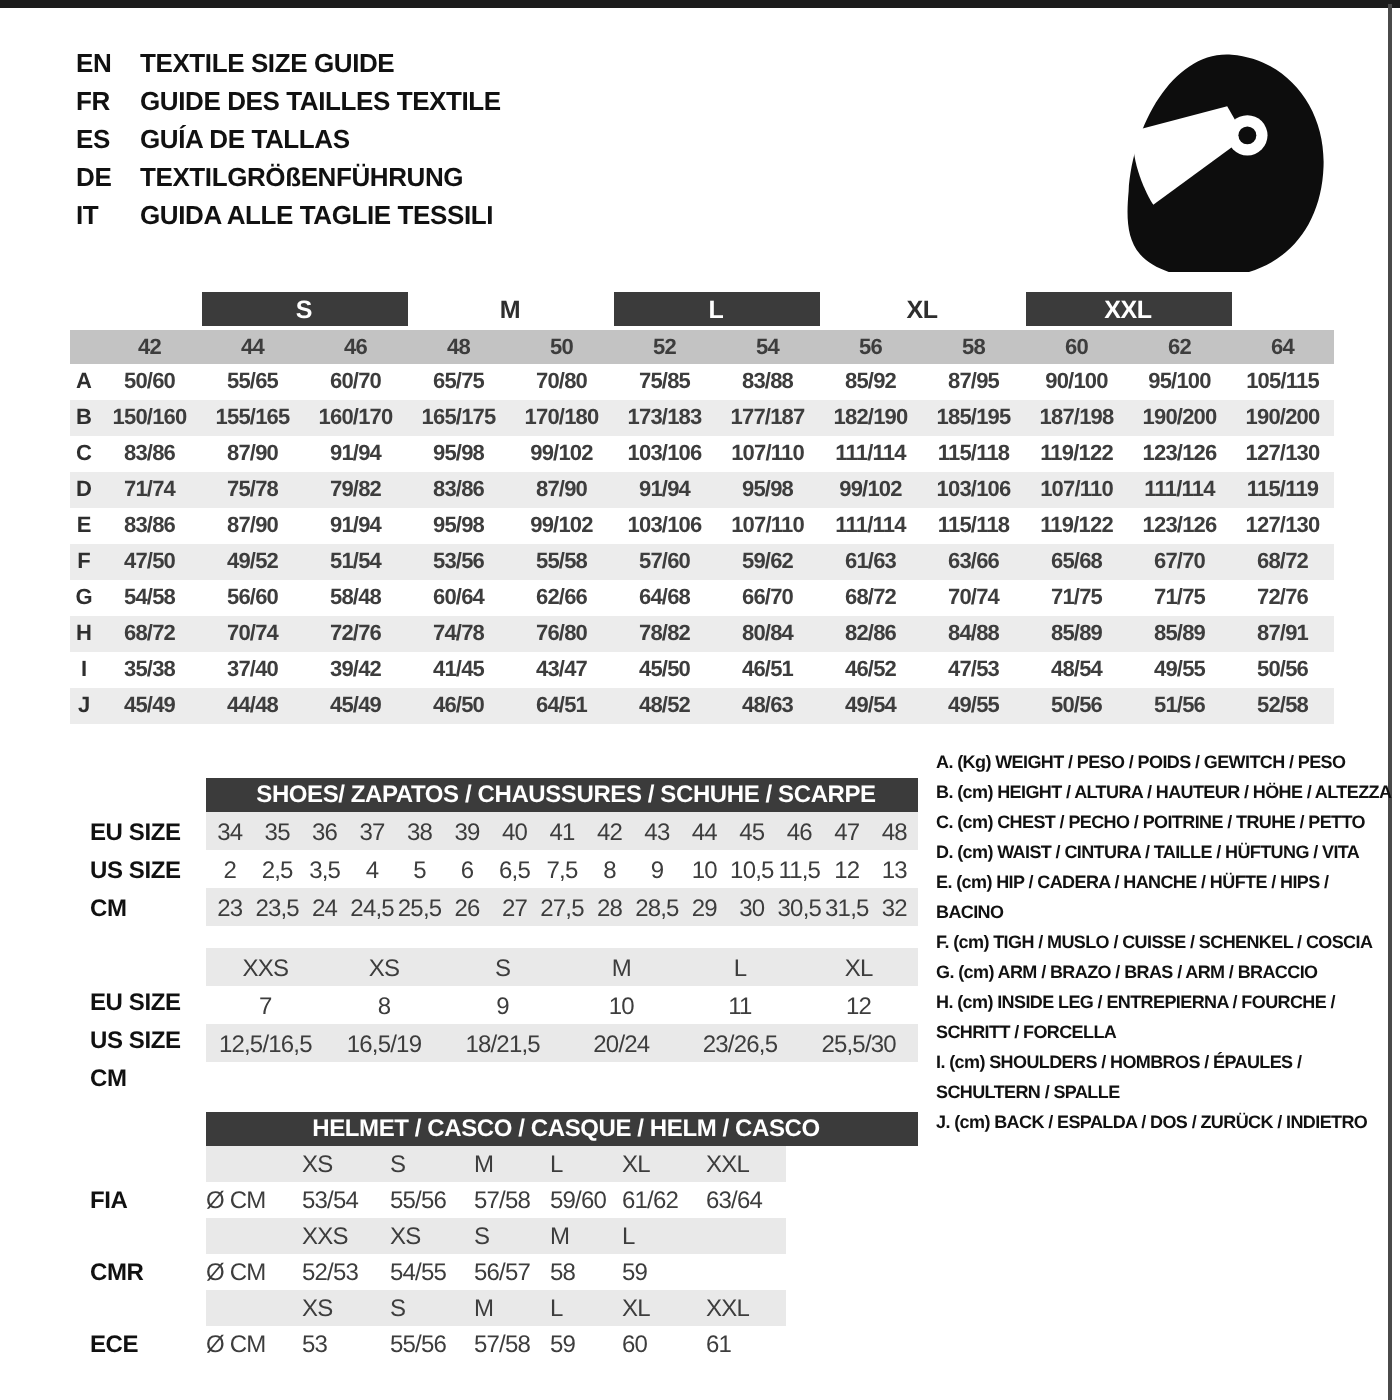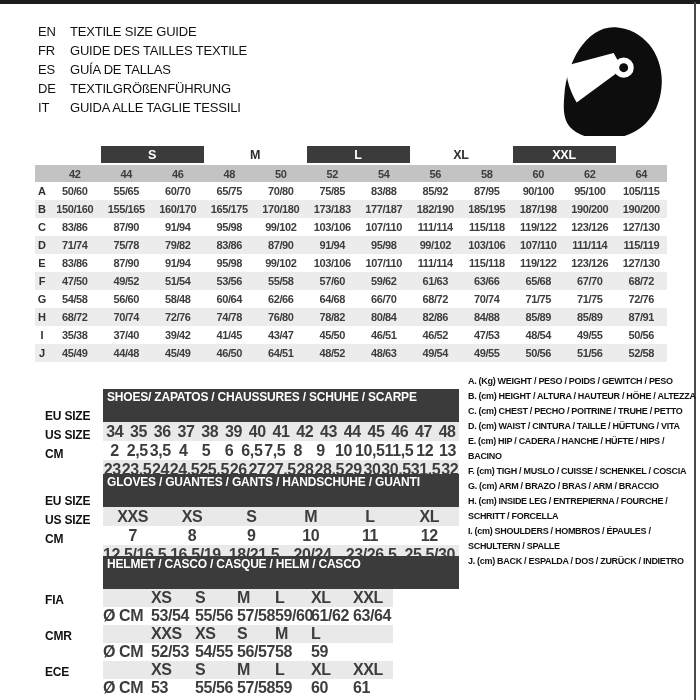--- a/index.html
+++ b/index.html
@@ -5,44 +5,44 @@
   html,body{margin:0;padding:0;}
   body{
     width:700px;height:700px;position:relative;background:#fff;overflow:hidden;
     font-family:"Liberation Sans","DejaVu Sans",sans-serif;color:#2e2e2e;
   }
   .topbar{position:absolute;left:0;top:0;width:700px;height:4px;background:#1c1c1c;}
   .rightbar{position:absolute;right:4px;top:2px;width:2px;height:698px;background:#4a4a4a;}
 
   
   .langs{position:absolute;left:38px;top:22px;}
-  .lang-row{display:flex;line-height:19px;font-size:13px;font-weight:normal;color:#111;letter-spacing:-0.2px;}
+  .lang-row{display:flex;line-height:19px;font-size:13px;font-weight:bold;color:#111;letter-spacing:-0.2px;}
   .lang-code{width:32px;}
 
   
   .helmet-pic{position:absolute;left:552px;top:24px;width:112px;height:112px;}
 
   
   .main-table{position:absolute;left:35px;top:146px;width:632px;}
   .mt-row{display:grid;grid-template-columns:14px repeat(12,1fr);align-items:center;}
   .mt-letters{height:17px;margin-bottom:2px;}
   .size-block{height:17px;display:flex;align-items:center;justify-content:center;
     font-size:12.5px;font-weight:bold;color:#2e2e2e;letter-spacing:-0.2px;}
   .size-block.dark{background:#3b3b3b;color:#fff;}
   .mt-band{background:#c3c3c3;height:17px;}
   .mt-data{height:18px;}
   .mt-data.stripe{background:#ececec;}
   .mt-cell{text-align:center;font-size:11px;font-weight:bold;color:#3d3d3d;letter-spacing:-0.4px;white-space:nowrap;}
   .mt-rowlabel{text-align:center;font-size:11px;font-weight:bold;color:#2e2e2e;}
 
   
   .sec{position:absolute;left:103px;width:356px;}
-  .sec-header{background:#3b3b3b;color:#fff;font-weight:bold;font-size:12px;height:33px;
-    line-height:17px;padding-left:4px;letter-spacing:-0.2px;white-space:nowrap;}
-  .g-row{display:grid;align-items:center;font-size:16px;font-weight:bold;color:#3d3d3d;letter-spacing:-0.4px;}
+  .sec-header{background:#3b3b3b;color:#fff;font-weight:bold;font-size:12px;height:17px;
+    line-height:17px;padding-left:4px;letter-spacing:-0.2px;white-space:nowrap;text-align:center;}
+  .g-row{display:grid;align-items:center;font-size:12px;font-weight:normal;color:#3d3d3d;letter-spacing:-0.4px;}
   .g-row.gray{background:#e9e9e9;}
   .g-cell{text-align:center;white-space:nowrap;}
   .shoes-grid{grid-template-columns:repeat(15,1fr);height:19px;}
   .gloves-grid{grid-template-columns:repeat(6,1fr);height:19px;}
   .helmet-grid{grid-template-columns:48px 44px 42px 38px 36px 42px 40px;height:18px;width:290px;}
   .helmet-grid .g-cell{text-align:left;}
 
   
   .side-label{position:absolute;left:45px;font-size:12px;font-weight:bold;color:#111;
     line-height:19px;letter-spacing:-0.2px;white-space:nowrap;}
@@ -324,21 +324,20 @@
       <div class="g-cell">32</div>
     </div>
   </div>
 
 <div class="side-label" id="gloves-labels" style="top:492px">
     <div>EU SIZE</div>
     <div>US SIZE</div>
     <div>CM</div>
   </div>
 <div class="sec" id="gloves-sec" style="top:474px">
-  <div class="sec-header">GLOVES / GUANTES / GANTS / HANDSCHUHE / GUANTI</div>
 <div class="g-row gloves-grid gray">
       <div class="g-cell">XXS</div>
       <div class="g-cell">XS</div>
       <div class="g-cell">S</div>
       <div class="g-cell">M</div>
       <div class="g-cell">L</div>
       <div class="g-cell">XL</div>
     </div>
     <div class="g-row gloves-grid">
       <div class="g-cell">7</div>

